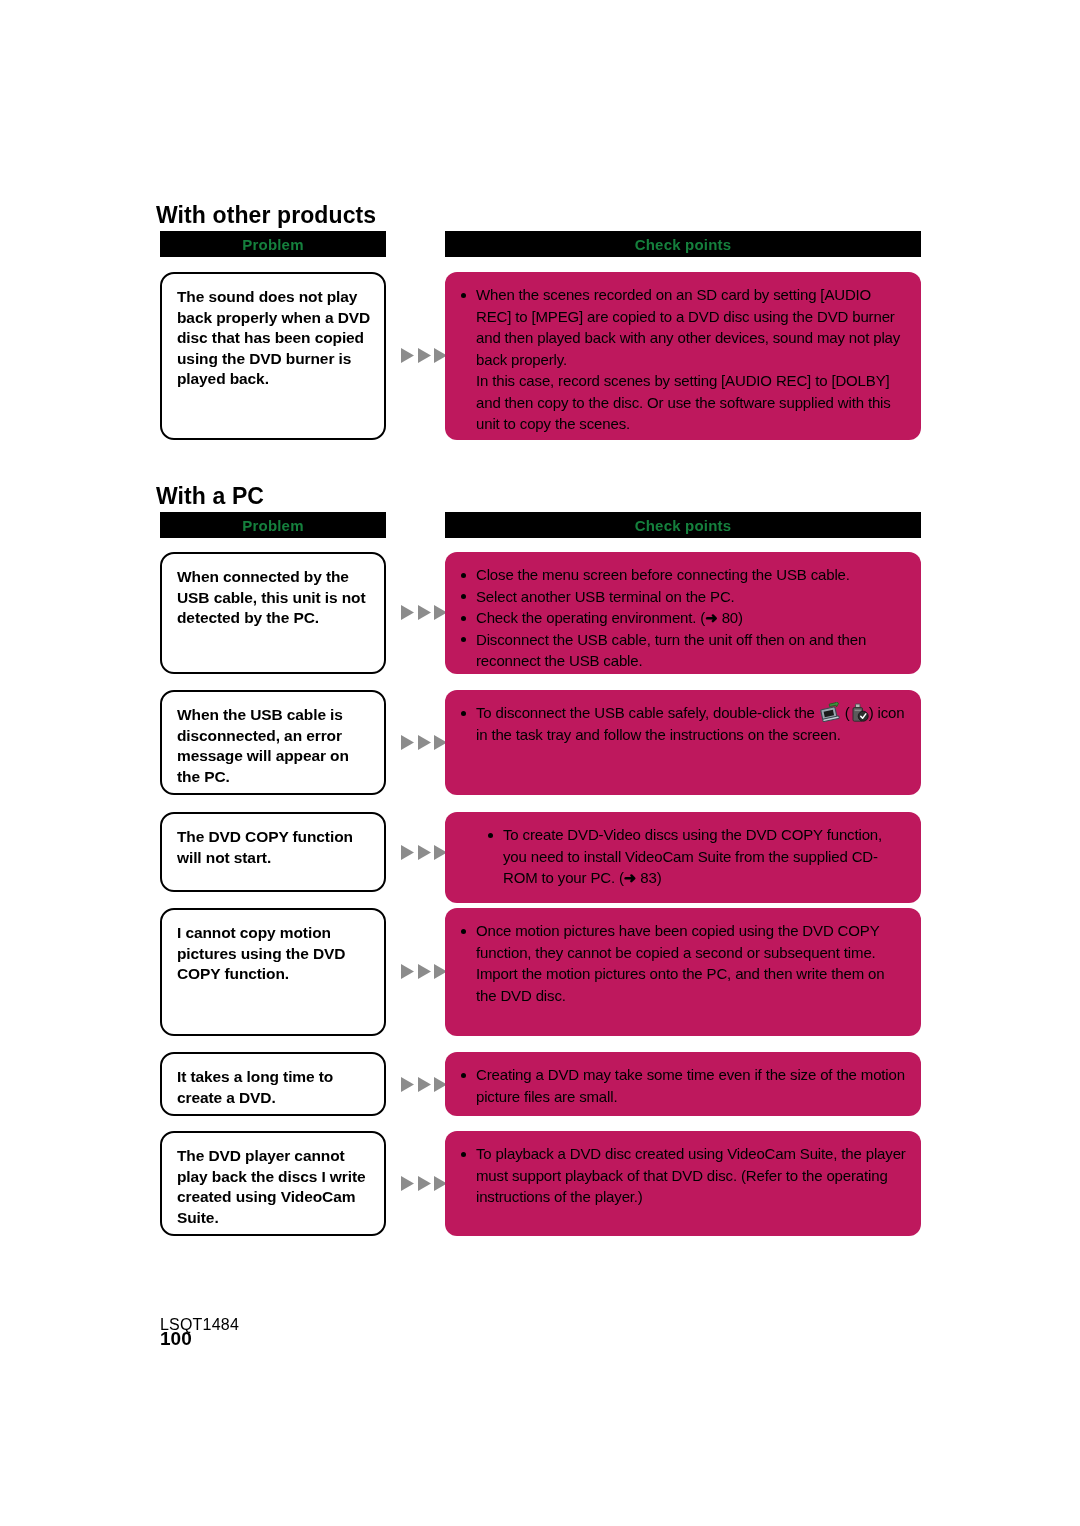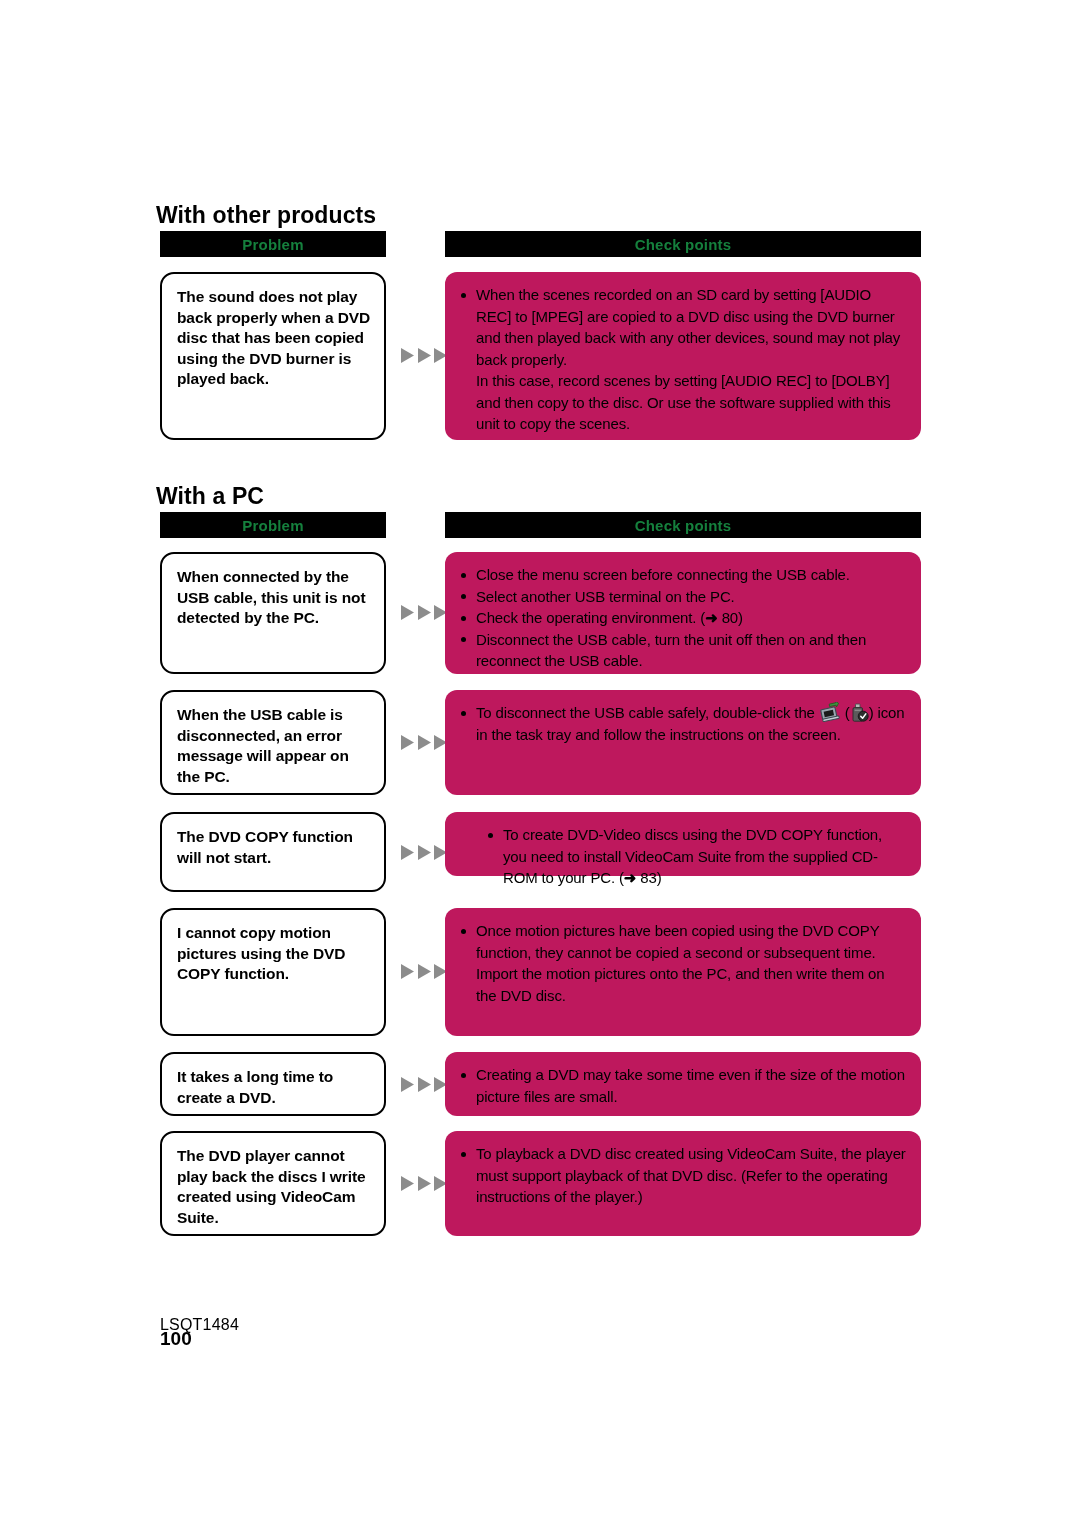--- a/index.html
+++ b/index.html
@@ -268,21 +268,21 @@
           <polygon points="0,0 13,7.5 0,15" fill="#8c8c8c"></polygon>
         </svg>
       <svg width="13" height="15" viewBox="0 0 13 15">
           <polygon points="0,0 13,7.5 0,15" fill="#8c8c8c"></polygon>
         </svg>
       <svg width="13" height="15" viewBox="0 0 13 15">
           <polygon points="0,0 13,7.5 0,15" fill="#8c8c8c"></polygon>
         </svg>
     </div>
 
-    <div class="check-box" style="height:64px;padding-left:41px;">
+    <div class="check-box" style="height:91px;padding-left:41px;">
       <div class="bullet-item">
         <span class="bullet-dot"></span><span>To create DVD-Video discs using the DVD COPY function, you need to install VideoCam Suite from the supplied CD-ROM to your PC. (</span><span class="ref-arrow">➜</span><span>&nbsp;</span><span>83</span><span>)</span>
       </div>
     </div>
   </div>
 
   <div class="row" style="top:908px; height:128px;">
     <div class="problem-box" style="height:128px;">I cannot copy motion pictures using the DVD COPY function.</div>
 
     <div class="arrows" style="top:56px;">

